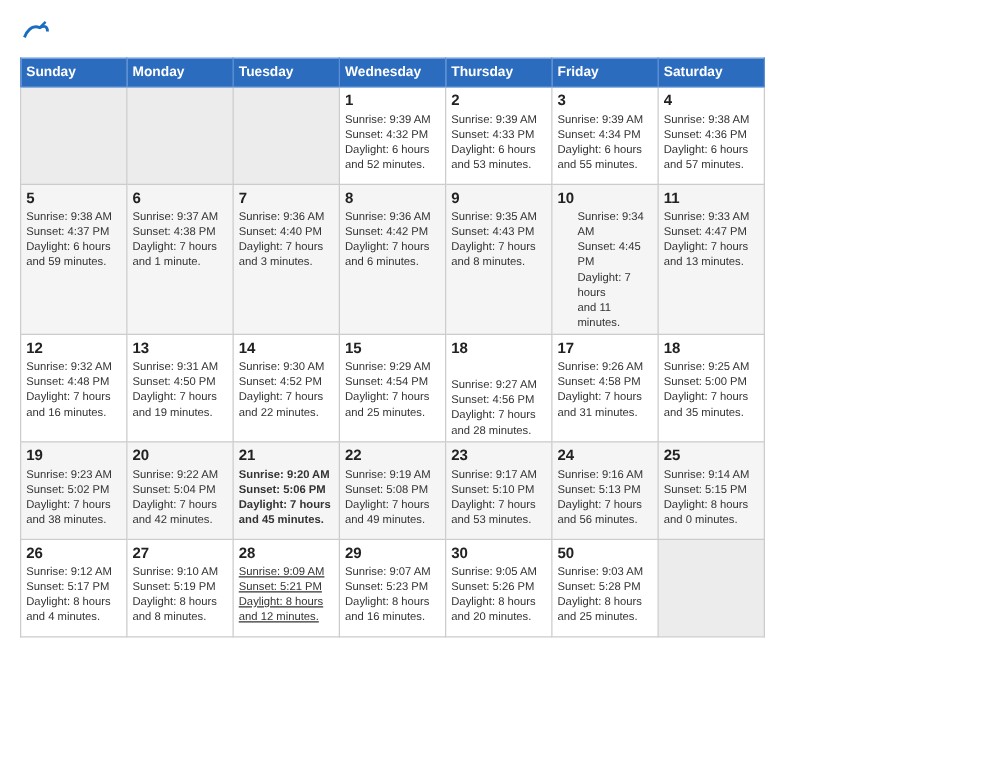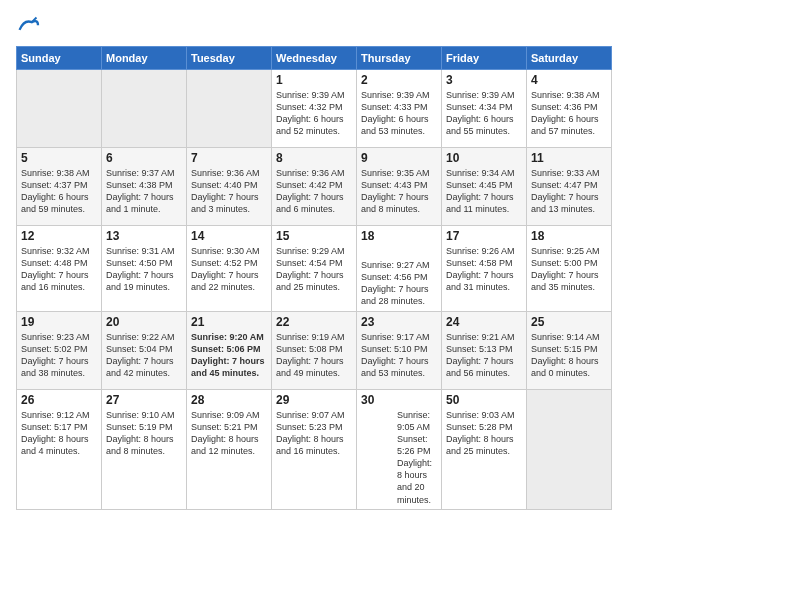--- a/index.html
+++ b/index.html
@@ -189,21 +189,21 @@
           </td>
           <td>
             <span class="day-num">9</span>
             <div class="cell-content" style="white-space: pre-line;">Sunrise: 9:35 AM
 Sunset: 4:43 PM
 Daylight: 7 hours
 and 8 minutes.</div>
           </td>
           <td>
             <span class="day-num">10</span>
-            <div class="cell-content" style="white-space: pre-line;">Sunrise: 9:34 AM
+            <div class="cell-content" style="white-space: pre-line; margin-left: 16px;">Sunrise: 9:34 AM
 Sunset: 4:45 PM
 Daylight: 7 hours
 and 11 minutes.</div>
           </td>
           <td>
             <span class="day-num">11</span>
             <div class="cell-content" style="white-space: pre-line;">Sunrise: 9:33 AM
 Sunset: 4:47 PM
 Daylight: 7 hours
 and 13 minutes.</div>
@@ -291,21 +291,21 @@
           </td>
           <td>
             <span class="day-num">23</span>
             <div class="cell-content" style="white-space: pre-line;">Sunrise: 9:17 AM
 Sunset: 5:10 PM
 Daylight: 7 hours
 and 53 minutes.</div>
           </td>
           <td>
             <span class="day-num">24</span>
-            <div class="cell-content" style="white-space: pre-line;">Sunrise: 9:21 AM
+            <div class="cell-content" style="white-space: pre-line;">Sunrise: 9:16 AM
 Sunset: 5:13 PM
 Daylight: 7 hours
 and 56 minutes.</div>
           </td>
           <td>
             <span class="day-num">25</span>
             <div class="cell-content" style="white-space: pre-line;">Sunrise: 9:14 AM
 Sunset: 5:15 PM
 Daylight: 8 hours
 and 0 minutes.</div>
@@ -321,35 +321,35 @@
           </td>
           <td>
             <span class="day-num">27</span>
             <div class="cell-content" style="white-space: pre-line;">Sunrise: 9:10 AM
 Sunset: 5:19 PM
 Daylight: 8 hours
 and 8 minutes.</div>
           </td>
           <td>
             <span class="day-num">28</span>
-            <div class="cell-content" style="white-space: pre-line;">Sunrise: 9:09 AM
+            <div class="cell-content" style="white-space: pre-line; text-decoration: underline;">Sunrise: 9:09 AM
 Sunset: 5:21 PM
 Daylight: 8 hours
 and 12 minutes.</div>
           </td>
           <td>
             <span class="day-num">29</span>
             <div class="cell-content" style="white-space: pre-line;">Sunrise: 9:07 AM
 Sunset: 5:23 PM
 Daylight: 8 hours
 and 16 minutes.</div>
           </td>
           <td>
             <span class="day-num">30</span>
-            <div class="cell-content" style="white-space: pre-line; margin-left: 36px;">Sunrise: 9:05 AM
+            <div class="cell-content" style="white-space: pre-line;">Sunrise: 9:05 AM
 Sunset: 5:26 PM
 Daylight: 8 hours
 and 20 minutes.</div>
           </td>
           <td>
             <span class="day-num">50</span>
             <div class="cell-content" style="white-space: pre-line;">Sunrise: 9:03 AM
 Sunset: 5:28 PM
 Daylight: 8 hours
 and 25 minutes.</div>

